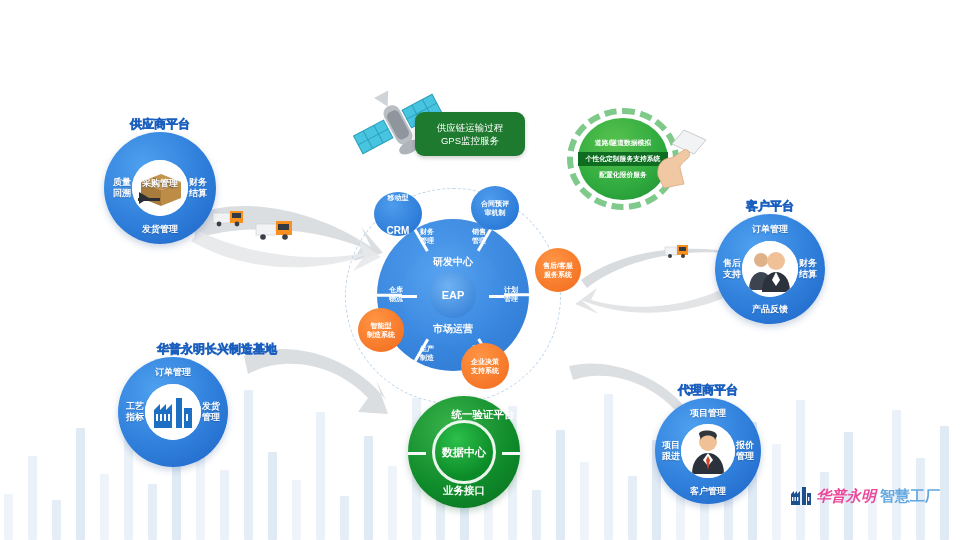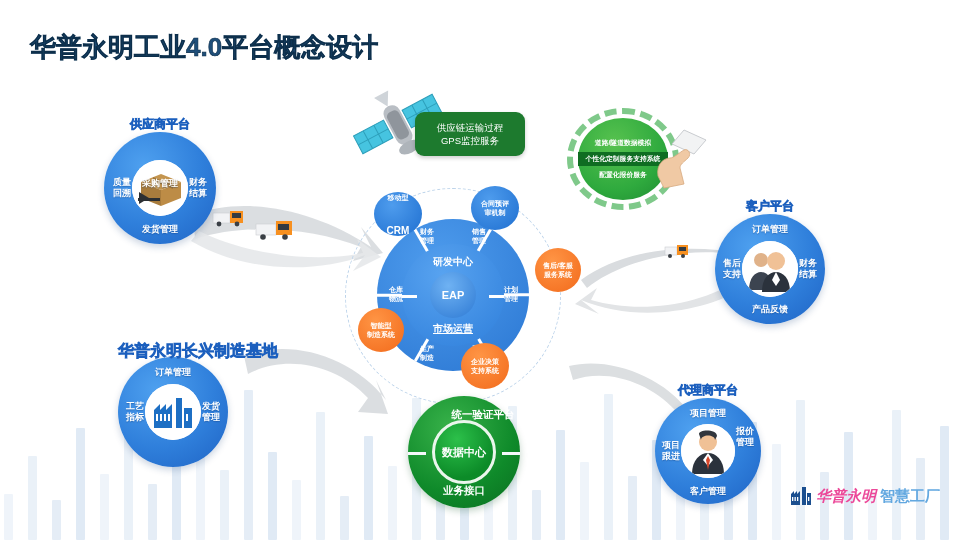--- a/index.html
+++ b/index.html
@@ -195,21 +195,20 @@
       <div class="bar" style="left: 772px; width: 9.12px; height: 96px; background: rgb(219, 231, 243); opacity: 0.45;"></div>
       <div class="bar" style="left: 796px; width: 9.12px; height: 140px; background: rgb(219, 231, 243); opacity: 0.59;"></div>
       <div class="bar" style="left: 820px; width: 9.12px; height: 68px; background: rgb(219, 231, 243); opacity: 0.73;"></div>
       <div class="bar" style="left: 844px; width: 9.12px; height: 108px; background: rgb(219, 231, 243); opacity: 0.87;"></div>
       <div class="bar" style="left: 868px; width: 9.12px; height: 48px; background: rgb(219, 231, 243); opacity: 0.45;"></div>
       <div class="bar" style="left: 892px; width: 9.12px; height: 130px; background: rgb(219, 231, 243); opacity: 0.59;"></div>
       <div class="bar" style="left: 916px; width: 9.12px; height: 82px; background: rgb(219, 231, 243); opacity: 0.73;"></div>
       <div class="bar" style="left: 940px; width: 9.12px; height: 114px; background: rgb(219, 231, 243); opacity: 0.87;"></div>
     </div>
 
-  <div class="title">华普永明工业4.0平台概念设计</div>
 
   <svg class="arrow" style="left:185px;top:175px;" width="200" height="120" viewBox="0 0 200 120">
     <path d="M8,40 C60,20 130,35 186,72 L176,52 L198,78 L168,86 L176,72 C126,52 58,48 10,64 Z" fill="#d9dcdf" opacity=".95"></path>
     <path d="M6,66 C56,96 128,100 180,80 L168,96 L196,82 L172,64 L178,78 C130,88 62,80 14,56 Z" fill="#e6e8ea" opacity=".9"></path>
   </svg>
 
   <svg class="arrow" style="left:240px;top:330px;" width="150" height="110" viewBox="0 0 150 110">
     <path d="M4,26 C50,8 112,26 146,70 L136,50 L148,84 L118,82 L128,68 C96,34 46,24 8,44 Z" fill="#d9dcdf" opacity=".95"></path>
   </svg>
 
@@ -305,21 +304,21 @@
         <rect x="32" y="14" width="8" height="20" fill="#1d6fc4"></rect>
         <g fill="#ffffff">
           <rect x="4" y="20" width="2" height="7"></rect>
             <rect x="8" y="20" width="2" height="7"></rect>
           <rect x="12" y="20" width="2" height="7"></rect>
             <rect x="16" y="20" width="2" height="7"></rect>
           <rect x="34" y="20" width="2" height="7"></rect>
         </g>
       </svg>
     </div>
-    <div class="plat-title" style="top:-16px;font-size:16px;">华普永明长兴制造基地</div>
+    <div class="plat-title" style="top:-16px;font-size:12px;margin-left:39px;">华普永明长兴制造基地</div>
     <div class="lbl" style="left:0;top:10px;width:110px;">订单管理</div>
     <div class="lbl" style="left:3px;top:44px;width:28px;">工艺<br>指标</div>
     <div class="lbl" style="left:79px;top:44px;width:28px;">发货<br>管理</div>
   </div>
 
   <div class="plat" style="left:715px;top:214px;width:110px;height:110px;">
     <div class="ring" style="width:110px;height:110px;"></div>
     <div class="hub" style="left:27px;top:27px;width:56px;height:56px;">
       <svg class="ic" width="50" height="46" viewBox="0 0 50 46">
         <circle cx="16" cy="14" r="7" fill="#e0b289"></circle>
@@ -343,41 +342,41 @@
         <circle cx="23" cy="14" r="9" fill="#f0c196"></circle>
         <path d="M14 6 C14 1 32 1 32 8 L30 12 C30 6 16 6 16 12 Z" fill="#31363d"></path>
         <path d="M7 46 C7 32 15 25 23 25 C31 25 39 32 39 46 Z" fill="#2b323c"></path>
         <path d="M23 25 L18 32 L23 38 L28 32 Z" fill="#ffffff"></path>
         <path d="M23 28 L21 32 L23 42 L25 32 Z" fill="#d8482b"></path>
       </svg>
     </div>
     <div class="plat-title" style="top:-16px;">代理商平台</div>
     <div class="lbl" style="left:0;top:10px;width:106px;">项目管理</div>
     <div class="lbl" style="left:2px;top:42px;width:28px;">项目<br>跟进</div>
-    <div class="lbl" style="left:76px;top:28px;width:28px;">报价<br>管理</div>
+    <div class="lbl" style="left:76px;top:42px;width:28px;">报价<br>管理</div>
     <div class="lbl" style="left:0;top:88px;width:106px;">客户管理</div>
   </div>
 
   <div class="wheel-dash"></div>
 
   <div class="wheel-outer" id="wheelOuter">
       <div class="spoke" style="transform: translateX(-50%) rotate(30deg);"></div>
       <div class="spoke" style="transform: translateX(-50%) rotate(90deg);"></div>
       <div class="spoke" style="transform: translateX(-50%) rotate(150deg);"></div>
       <div class="spoke" style="transform: translateX(-50%) rotate(210deg);"></div>
       <div class="spoke" style="transform: translateX(-50%) rotate(270deg);"></div>
       <div class="spoke" style="transform: translateX(-50%) rotate(330deg);"></div>
     </div>
 
   <div class="wheel-inner">
     <div class="wheel-inner-bar" style="left:0;width:15px;"></div>
     <div class="wheel-inner-bar" style="right:0;width:15px;"></div>
   </div>
   <div class="inner-lbl" style="left:402px;top:255px;">研发中心</div>
-  <div class="inner-lbl" style="left:402px;top:322px;text-decoration:underline;">市场运营</div>
+  <div class="inner-lbl" style="left:402px;top:322px;">市场运营</div>
 
   <div class="wheel-core">EAP</div>
 
   <div class="ring-lbl" style="left:414px;top:228px;width:26px;">财务<br>管理</div>
   <div class="ring-lbl" style="left:466px;top:228px;width:26px;">销售<br>管理</div>
   <div class="ring-lbl" style="left:498px;top:286px;width:26px;">计划<br>管理</div>
   <div class="ring-lbl" style="left:466px;top:345px;width:26px;">采购<br>管理</div>
   <div class="ring-lbl" style="left:414px;top:345px;width:26px;">生产<br>制造</div>
   <div class="ring-lbl" style="left:383px;top:286px;width:26px;">仓库<br>物流</div>
 

